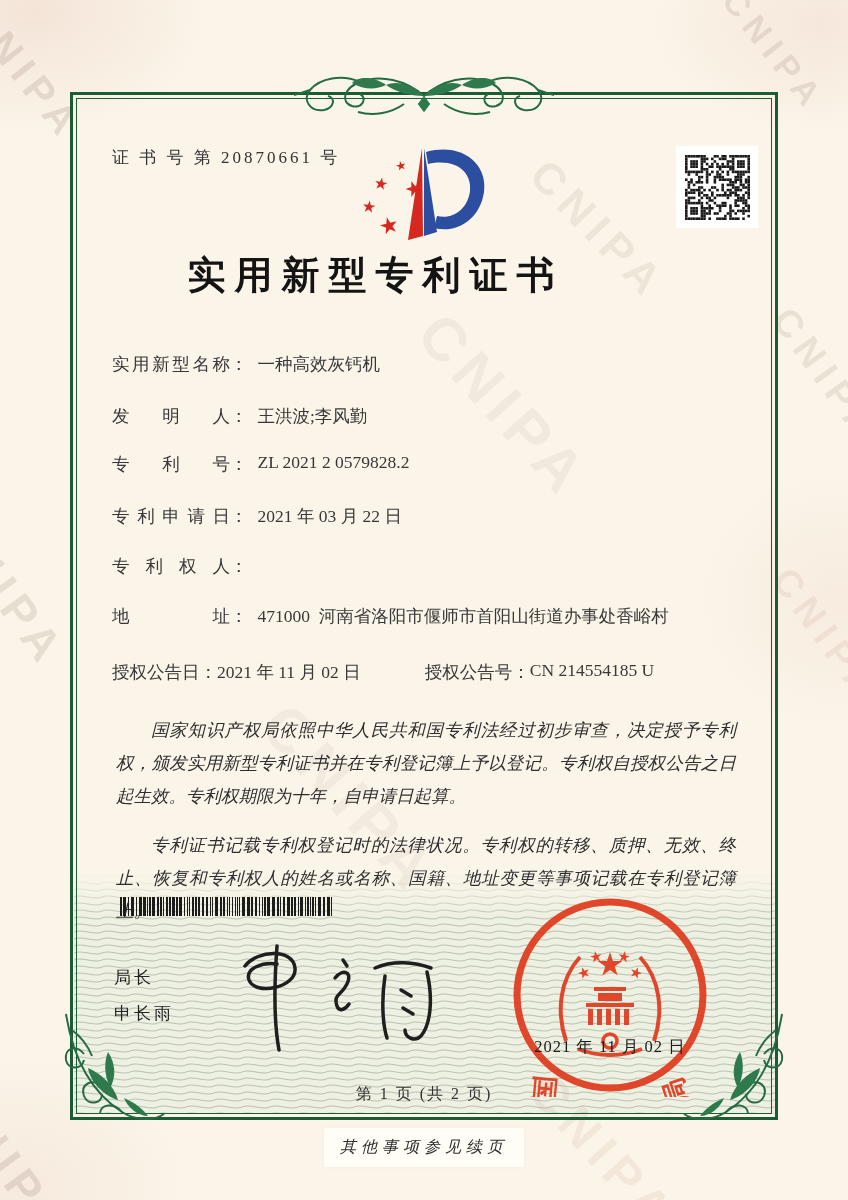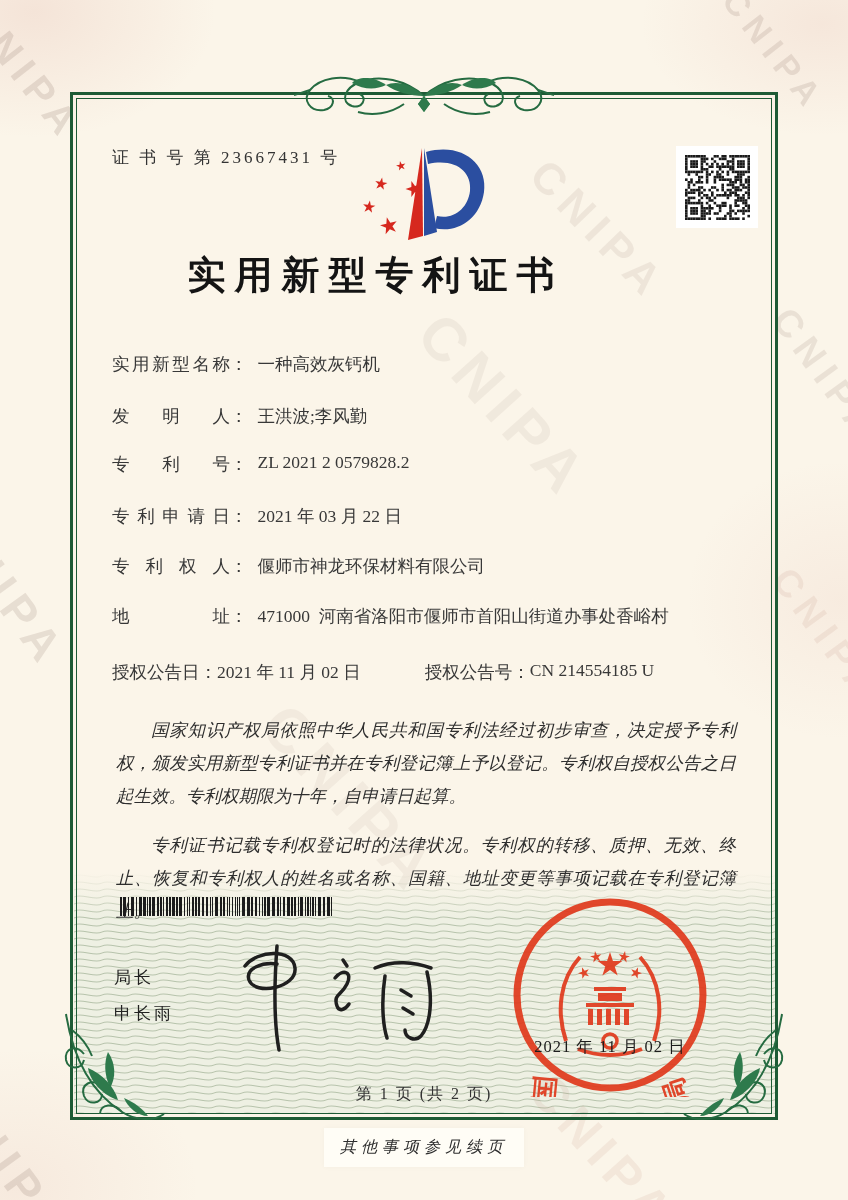--- a/index.html
+++ b/index.html
@@ -134,21 +134,21 @@
       <path d="M14,20 C22,26 30,36 34,46"></path>
     </g>
     <g fill="#2e7a4c">
       <path d="M30,58 C44,64 56,76 60,90 C46,86 32,72 30,58 Z"></path>
       <path d="M50,42 C58,54 58,68 52,78 C46,64 46,52 50,42 Z"></path>
       <path d="M66,88 C76,92 86,100 90,106 C80,106 70,98 66,88 Z"></path>
     </g>
   </g>
 </svg>
 
-<div class="abs certno">证 书 号 第 23667431 号</div>
+<div class="abs certno">证 书 号 第 20870661 号</div>
 
 <svg class="abs" style="left:356px;top:136px;z-index:4;" width="144" height="122" viewBox="0 0 144 122">
   <defs>
     <path id="star" d="M0,-1 L0.225,-0.309 L0.951,-0.309 L0.363,0.118 L0.588,0.809 L0,0.382 L-0.588,0.809 L-0.363,0.118 L-0.951,-0.309 L-0.225,-0.309 Z" fill="#d6281e"></path>
   </defs>
   <path d="M66,12 L52,104 L67,100 Z" fill="#d6281e"></path>
   <path d="M68,12 L68,100 L81,96 Z" fill="#2b4ea0"></path>
   <path d="M70,16 C106,6 132,28 128,56 C124,84 100,98 78,92 L81,80 C98,84 112,72 114,55 C116,36 100,22 72,28 Z" fill="#2b4ea0"></path>
   <use href="#star" transform="translate(45,30) scale(5) rotate(-12)"></use>
   <use href="#star" transform="translate(25,48) scale(6.5) rotate(10)"></use>
@@ -511,21 +511,20 @@
     <span class="fvalue">ZL 2021 2 0579828.2</span>
 </div>
 <div class="abs frow" style="top:504px;">
   <span class="flabel">专利申请日</span>
     <span class="fcolon">：</span>
     <span class="fvalue">2021 年 03 月 22 日</span>
 </div>
 <div class="abs frow" style="top:554px;">
   <span class="flabel">专利权人</span>
     <span class="fcolon">：</span>
-    <span class="fvalue">偃师市神龙环保材料有限公司</span>
 </div>
 <div class="abs frow" style="top:604px;">
   <span class="flabel">地址</span>
     <span class="fcolon">：</span>
     <span class="fvalue">471000  河南省洛阳市偃师市首阳山街道办事处香峪村</span>
 </div>
 
 <div class="abs grow">
   <span class="gpair">
     <span>授权公告日</span>

